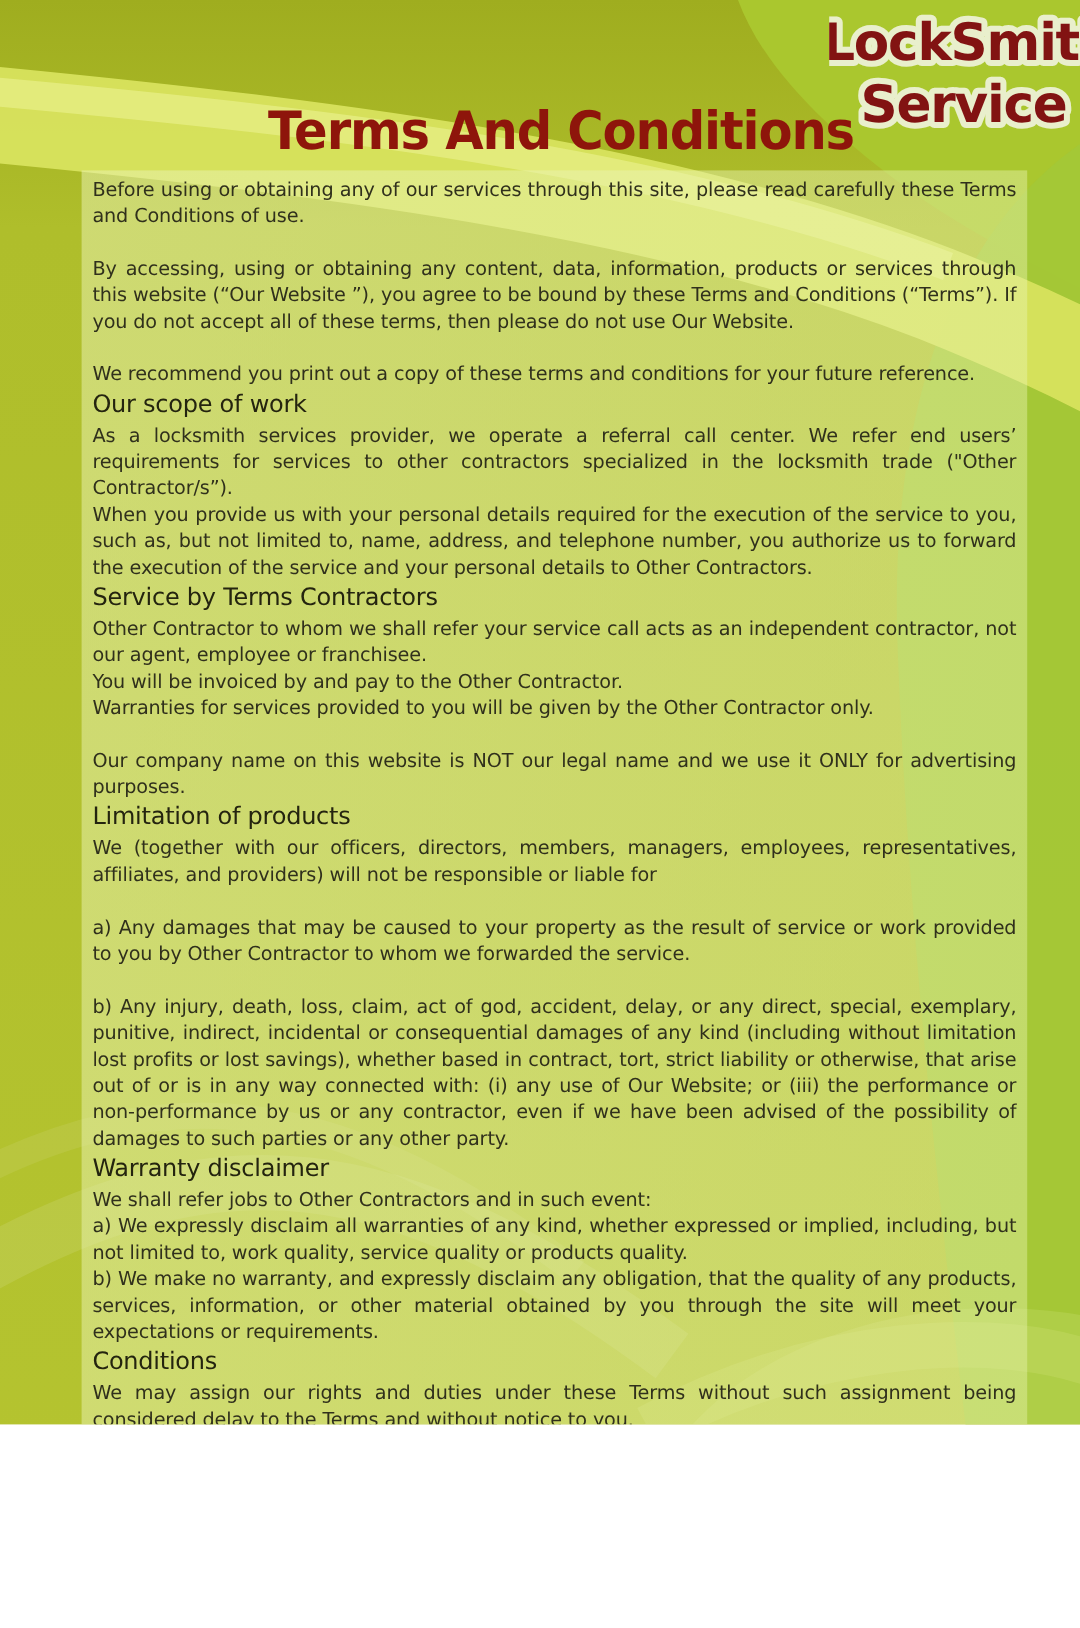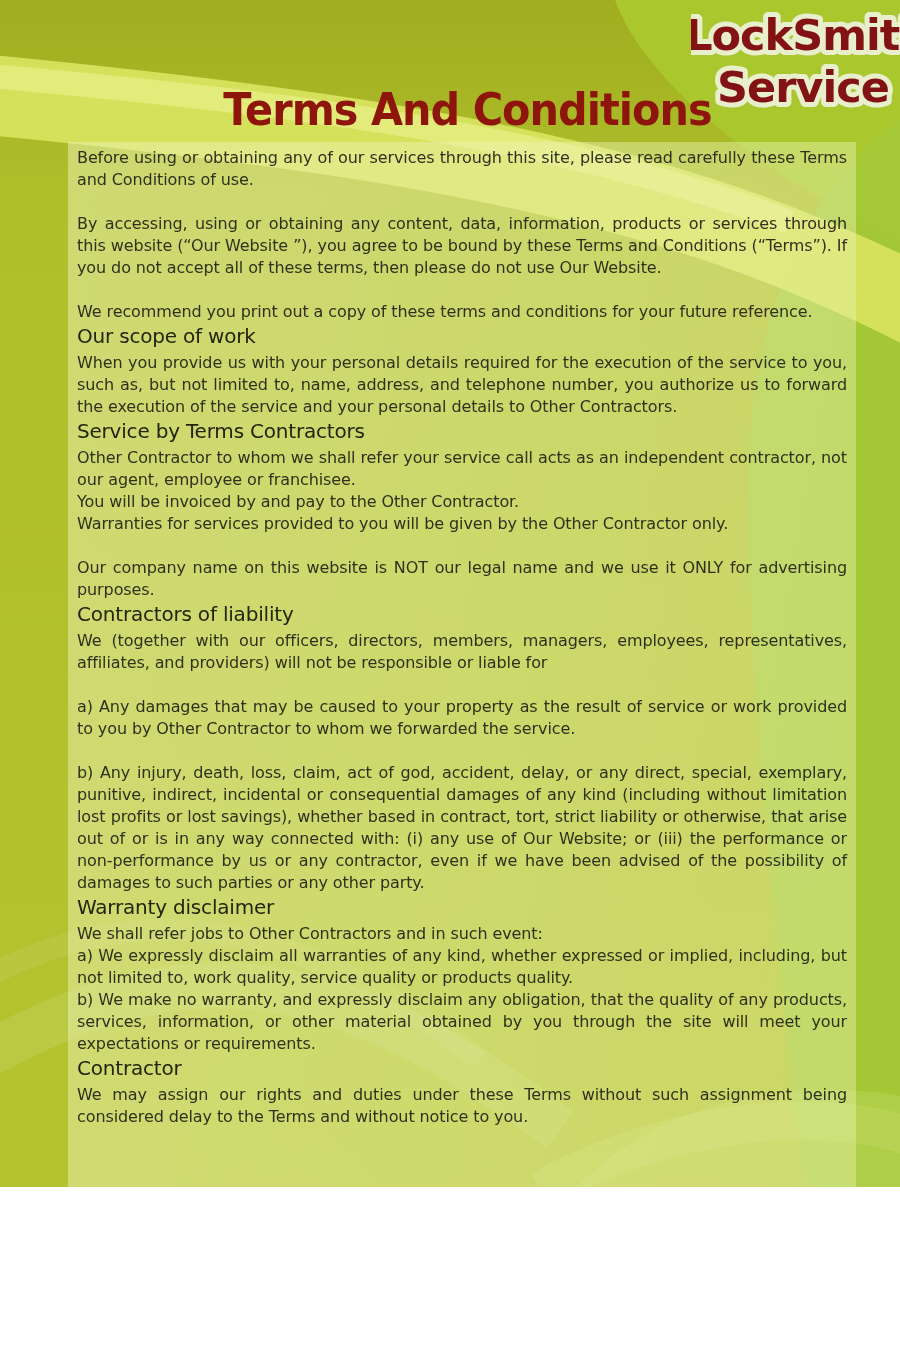--- a/index.html
+++ b/index.html
@@ -101,50 +101,51 @@
 
   <div class="panel">
     <p class="body-text">Before using or obtaining any of our services through this site, please read carefully these Terms and Conditions of use.
 
 By accessing, using or obtaining any content, data, information, products or services through this website (“Our Website ”), you agree to be bound by these Terms and Conditions (“Terms”). If you do not accept all of these terms, then please do not use Our Website.
 
 We recommend you print out a copy of these terms and conditions for your future reference.</p>
 
     <div class="section">
       <h2>Our scope of work</h2>
+      <p class="body-text">As a locksmith services provider, we operate a referral call center. We refer end users’ requirements for services to other contractors specialized in the locksmith trade ("Other Contractor/s”).</p>
     </div>
 
     <div class="section">
       <p class="body-text">When you provide us with your personal details required for the execution of the service to you, such as, but not limited to, name, address, and telephone number, you authorize us to forward the execution of the service and your personal details to Other Contractors.</p>
     </div>
 
     <div class="section">
       <h2>Service by Terms Contractors</h2>
       <p class="body-text">Other Contractor to whom we shall refer your service call acts as an independent contractor, not our agent, employee or franchisee.
 You will be invoiced by and pay to the Other Contractor.
 Warranties for services provided to you will be given by the Other Contractor only.
 
 Our company name on this website is NOT our legal name and we use it ONLY for advertising purposes.</p>
     </div>
 
     <div class="section">
-      <h2>Contractors of liability</h2>
+      <h2>Limitation of products</h2>
       <p class="body-text">We (together with our officers, directors, members, managers, employees, representatives, affiliates, and providers) will not be responsible or liable for
 
 a) Any damages that may be caused to your property as the result of service or work provided to you by Other Contractor to whom we forwarded the service.
 
 b) Any injury, death, loss, claim, act of god, accident, delay, or any direct, special, exemplary, punitive, indirect, incidental or consequential damages of any kind (including without limitation lost profits or lost savings), whether based in contract, tort, strict liability or otherwise, that arise out of or is in any way connected with: (i) any use of Our Website; or (iii) the performance or non-performance by us or any contractor, even if we have been advised of the possibility of damages to such parties or any other party.</p>
     </div>
 
     <div class="section">
       <h2>Warranty disclaimer</h2>
       <p class="body-text">We shall refer jobs to Other Contractors and in such event:
 a) We expressly disclaim all warranties of any kind, whether expressed or implied, including, but not limited to, work quality, service quality or products quality.
 b) We make no warranty, and expressly disclaim any obligation, that the quality of any products, services, information, or other material obtained by you through the site will meet your expectations or requirements.</p>
     </div>
 
     <div class="section">
-      <h2>Contractor</h2>
+      <h2>Conditions</h2>
       <p class="body-text">We may assign our rights and duties under these Terms without such assignment being considered delay to the Terms and without notice to you.</p>
     </div>
   </div>
 
 </div>
 
 </body></html>

